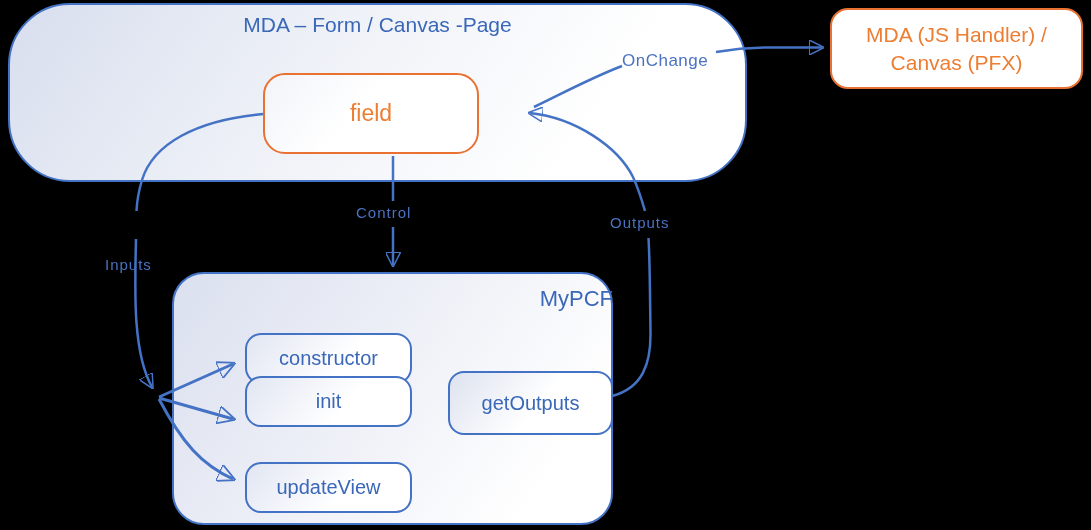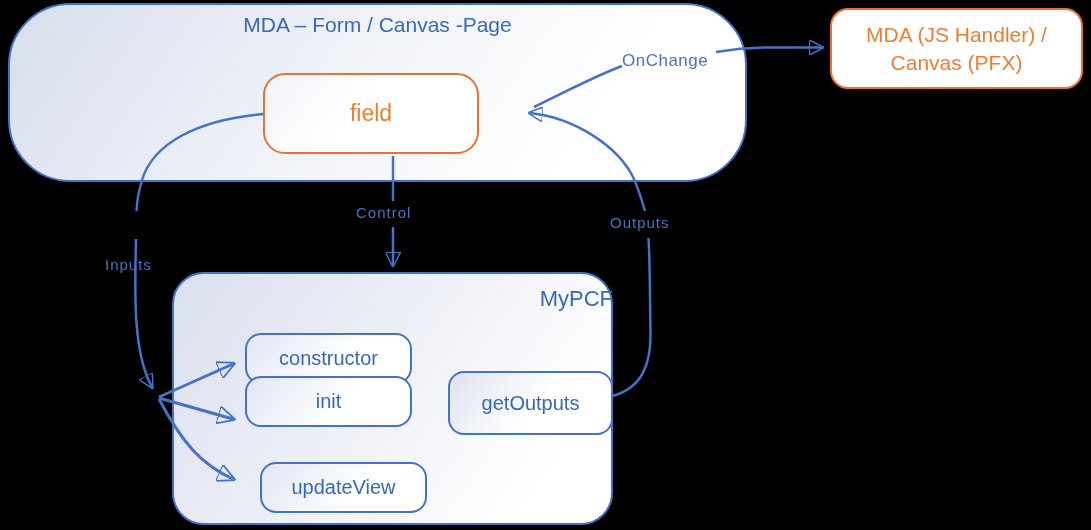--- a/index.html
+++ b/index.html
@@ -46,21 +46,21 @@
   }
   .method-box{
     width:167px;height:51px;
     border:2px solid #4472C4;border-radius:16px;
     background:linear-gradient(130deg,#e1e6f2 0%,#ffffff 60%);
     display:flex;align-items:center;justify-content:center;
     font-size:20px;color:#3a67b8;
   }
   .m-constructor{left:245px;top:333px;}
   .m-init{left:245px;top:376px;}
-  .m-updateview{left:260px;top:462px;}
+  .m-updateview{left:245px;top:462px;}
   .m-getoutputs{
     left:448px;top:371px;width:165px;height:64px;
     background:linear-gradient(130deg,#dde2ef 0%,#ffffff 55%);
   }
   
   .edge-label{
     position:absolute;color:#4a72c0;font-size:15px;letter-spacing:1px;text-align:left;
   }
   .lbl-inputs{left:105px;top:215px;width:62px;margin-top:41px;}
   .lbl-control{left:356px;top:204px;width:76px;}

